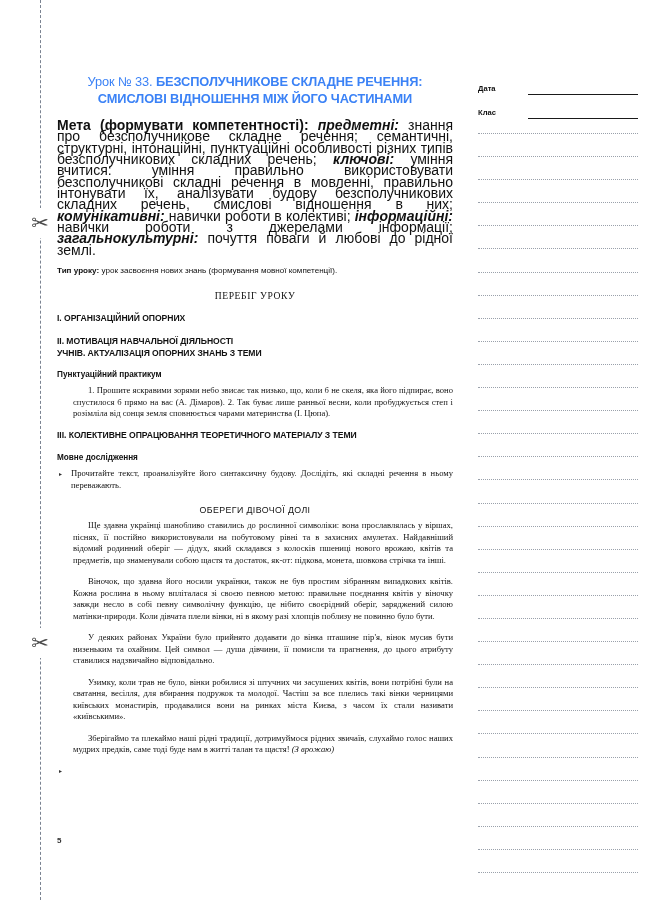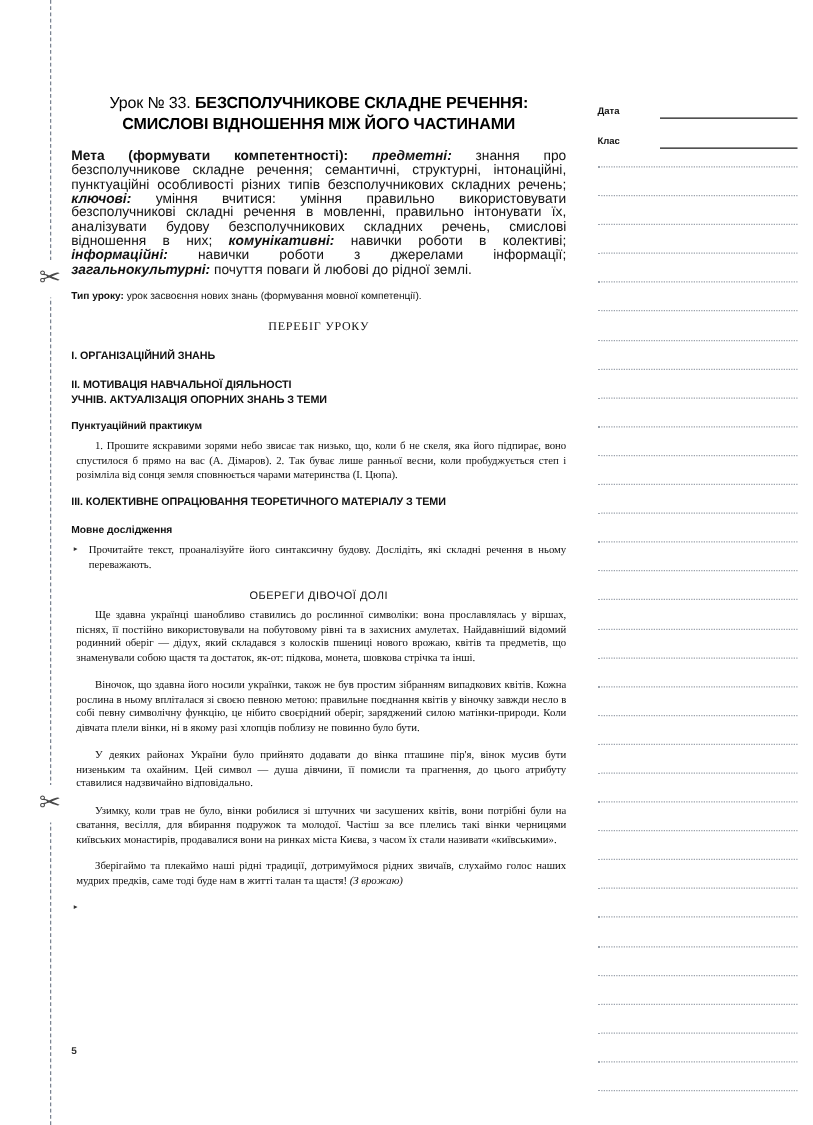--- a/index.html
+++ b/index.html
@@ -49,34 +49,34 @@
 
   
   .main-col {
     position: absolute;
     left: 57px;
     top: 74px;
     width: 396px;
   }
 
   .lesson-title {
-    color: #000000;
+    color: #3b82f6;
     font-family: "Liberation Sans", sans-serif;
     font-size: 12.8px;
     line-height: 16.5px;
     text-align: center;
     margin: 0 0 13px 0;
     letter-spacing: -0.1px;
   }
   .lesson-title .num { font-weight: normal; }
   .lesson-title .strong { font-weight: bold; }
 
   .goal {
     font-family: "Liberation Sans", sans-serif;
-    font-size: 11px;
+    font-size: 14px;
     line-height: 11.35px;
     text-align: justify;
     margin: 12px 0 9px 0;
     color: #111;
   }
   .goal b { font-weight: bold; }
   .goal i { font-style: italic; font-weight: bold; }
 
   .lesson-type {
     font-family: "Liberation Sans", sans-serif;
@@ -109,21 +109,21 @@
     font-weight: bold;
     font-size: 8.2px;
     margin: 0 0 6px 0;
   }
 
   .body-text {
     font-family: "Liberation Serif", serif;
     font-size: 8.6px;
     line-height: 11.5px;
     text-align: justify;
-    margin: 0 0 10px 4px;
+    margin: 0 0 10px 16px;
     text-indent: 15px;
   }
   .body-text i { font-style: italic; }
 
   .story-title {
     font-family: Liberation Sans, sans-serif;
     font-size: 8.8px;
     text-align: center;
     letter-spacing: 0.4px;
     margin: 0 0 5px 0;
@@ -218,21 +218,21 @@
       <b>Мета (формувати компетентності):</b>
       <i>предметні:</i><span> знання про безсполучникове складне речення; семантичні, структурні, інтонаційні, пунктуаційні особливості різних типів безсполучникових складних речень;</span><i> ключові:</i><span> уміння вчитися: уміння правильно використовувати безсполучникові складні речення в мовленні, правильно інтонувати їх, аналізувати будову безсполучникових складних речень, смислові відношення в них;</span><i> комунікативні:</i><span> навички роботи в колективі;</span><i> інформаційні:</i><span> навички роботи з джерелами інформації;</span><i> загальнокультурні:</i><span> почуття поваги й любові до рідної землі.</span>
     </p>
 
     <p class="lesson-type">
       <b>Тип уроку:</b><span> урок засвоєння нових знань (формування мовної компетенції).</span>
     </p>
 
     <div class="section-center">ПЕРЕБІГ УРОКУ</div>
 
-    <div class="roman-head">I. ОРГАНІЗАЦІЙНИЙ ЗНАНЬ</div>
+    <div class="roman-head">I. ОРГАНІЗАЦІЙНИЙ ОПОРНИХ</div>
 
     <div class="roman-head two-line">
       <span>II. МОТИВАЦІЯ НАВЧАЛЬНОЇ ДІЯЛЬНОСТІ</span><br>
       <span>УЧНІВ. АКТУАЛІЗАЦІЯ ОПОРНИХ ЗНАНЬ З ТЕМИ</span>
     </div>
 
     <div class="sub-head">Пунктуаційний практикум</div>
     <p class="body-text">1. Прошите яскравими зорями небо звисає так низько, що, коли б не скеля, яка його підпирає, воно спустилося б прямо на вас (А. Дімаров). 2. Так буває лише ранньої весни, коли пробуджується степ і розімліла від сонця земля сповнюється чарами материнства (І. Цюпа).</p>
 
     <div class="roman-head">III. КОЛЕКТИВНЕ ОПРАЦЮВАННЯ ТЕОРЕТИЧНОГО МАТЕРІАЛУ З ТЕМИ</div>

